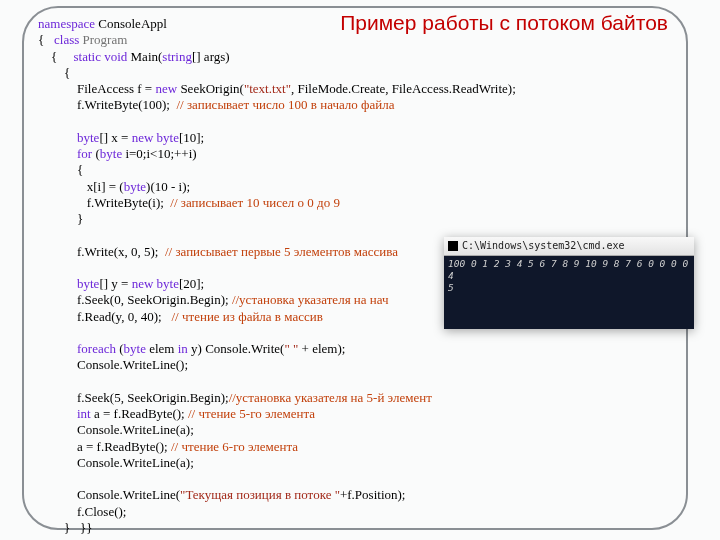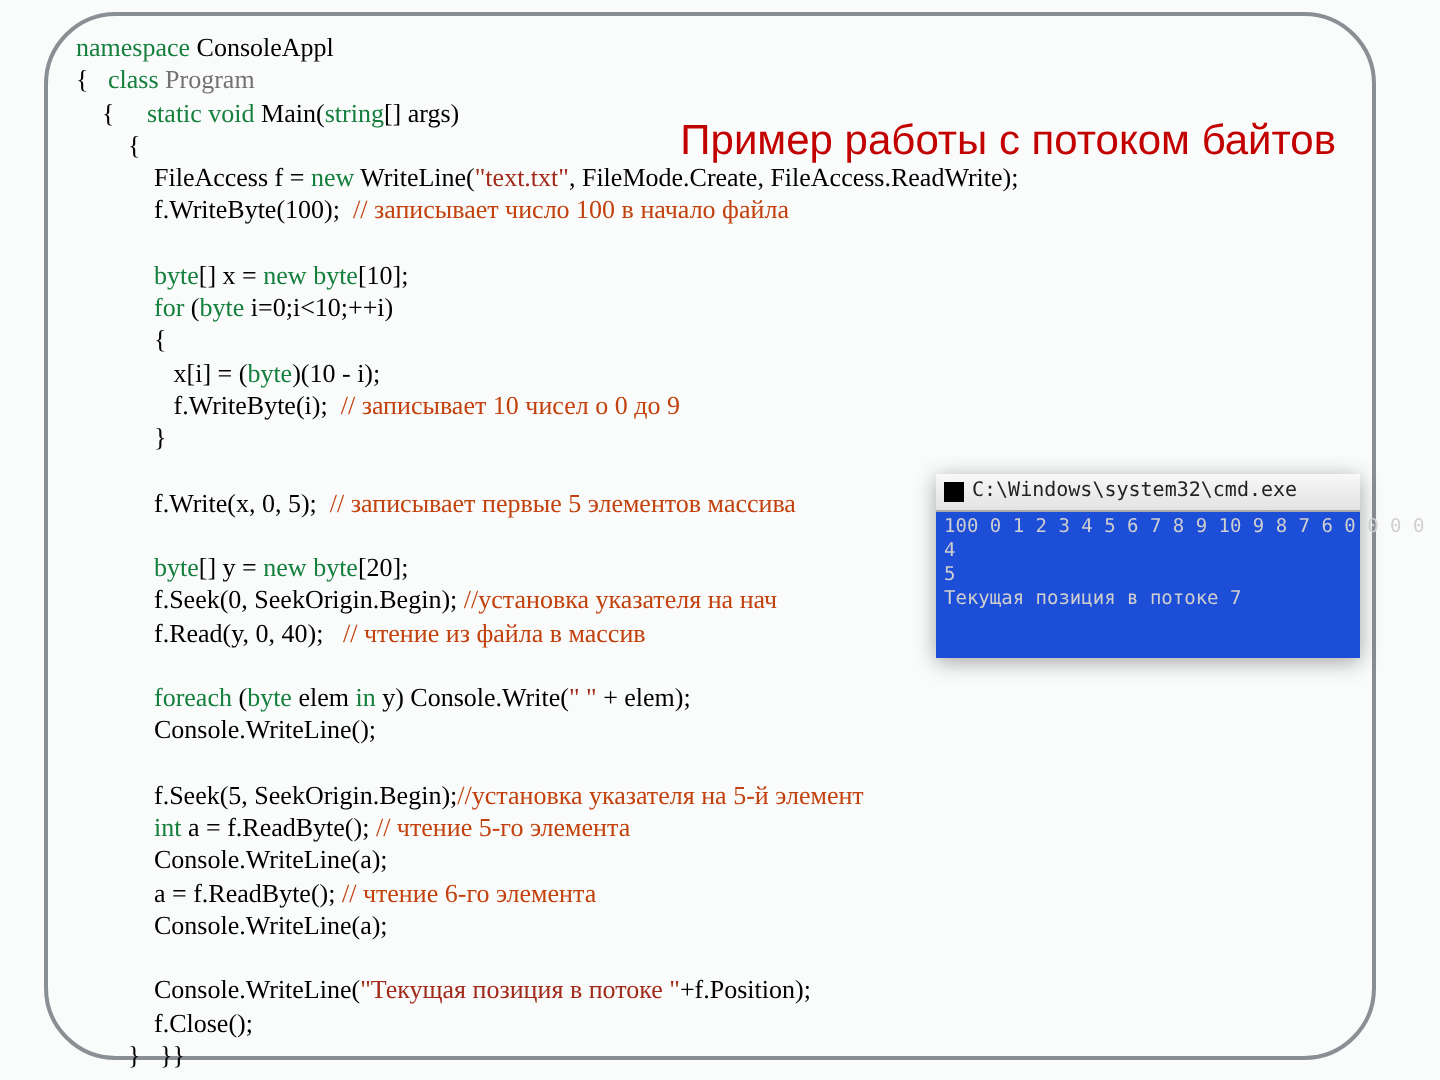--- a/index.html
+++ b/index.html
@@ -25,42 +25,41 @@
     padding: 8px 14px 10px 14px;
   }
   .title {
     position: absolute;
     right: 18px;
     top: 2px;
     color: #c30000;
     font-family: Arial, sans-serif;
     font-size: 21px;
     font-weight: 400;
-    margin-top: 48px;
   }
-  .kw   { color: #15803d; }
+  .kw   { color: #6d28d9; }
   .type { color: #737373; }
   .str  { color: #a22a1a; }
   .cmt  { color: #c2410c; }
   pre.code {
     margin: 0;
     white-space: pre;
     font-family: "Times New Roman", Times, serif;
     font-size: 13px;
     color: #000;
   }
 
   .console-win {
     position: absolute;
-    left: 468px;
+    left: 444px;
     top: 237px;
-    width: 212px;
+    width: 250px;
     height: 92px;
     box-shadow: 0 2px 10px rgba(0,0,0,.35);
-    background: #1d4ed8;
+    background: #0f172a;
     font-family: Consolas, monospace;
     font-size: 9.5px;
     color: #cfcfcf;
   }
   .title-bar {
     height: 18px;
     background: linear-gradient(#f8f8f8,#e3e3e3);
     border-bottom: 1px solid #aaa;
     display: flex;
     align-items: center;
@@ -76,34 +75,35 @@
   }
   .tb-text {
     font-size: 10px;
     color: #222;
   }
   .console-body {
     padding: 2px 4px;
   }
   .console-body div {
     white-space: nowrap;
+    font-style: italic;
   }
 </style>
 </head>
 <body>
 
 <div class="panel">
 
   <div class="title">Пример работы с потоком байтов</div>
 
   <pre class="code"><span class="kw">namespace</span><span> ConsoleAppl</span>
 {   <span class="kw">class</span> <span class="type">Program</span>
     {     <span class="kw">static void</span><span> Main(</span><span class="kw">string</span><span>[] args)</span>
         {
-<span>            FileAccess f = </span><span class="kw">new</span><span> WriteLine(</span><span class="str">"text.txt"</span><span>, FileMode.Create, FileAccess.ReadWrite);</span>
+<span>            FileAccess f = </span><span class="kw">new</span><span> SeekOrigin(</span><span class="str">"text.txt"</span><span>, FileMode.Create, FileAccess.ReadWrite);</span>
 <span>            f.WriteByte(100);  </span><span class="cmt">// записывает число 100 в начало файла</span>
 
 <span>            </span><span class="kw">byte</span><span>[] x = </span><span class="kw">new</span> <span class="kw">byte</span><span>[10];</span>
 <span>            </span><span class="kw">for</span><span> (</span><span class="kw">byte</span><span> i=0;i&lt;10;++i)</span>
 <span>            {</span>
 <span>               x[i] = (</span><span class="kw">byte</span><span>)(10 - i);</span>
 <span>               f.WriteByte(i);  </span><span class="cmt">// записывает 10 чисел о 0 до 9</span>
 <span>            }</span>
 
 <span>            f.Write(x, 0, 5);  </span><span class="cmt">// записывает первые 5 элементов массива</span>
@@ -128,15 +128,14 @@
 
 <div class="console-win">
   <div class="title-bar">
     <span class="tb-icon"></span>
     <span class="tb-text">C:\Windows\system32\cmd.exe</span>
   </div>
   <div class="console-body">
     <div> 100 0 1 2 3 4 5 6 7 8 9 10 9 8 7 6 0 0 0 0</div>
     <div>4</div>
     <div>5</div>
-    <div>Текущая позиция в потоке 7</div>
   </div>
 </div>
 
 </body></html>

